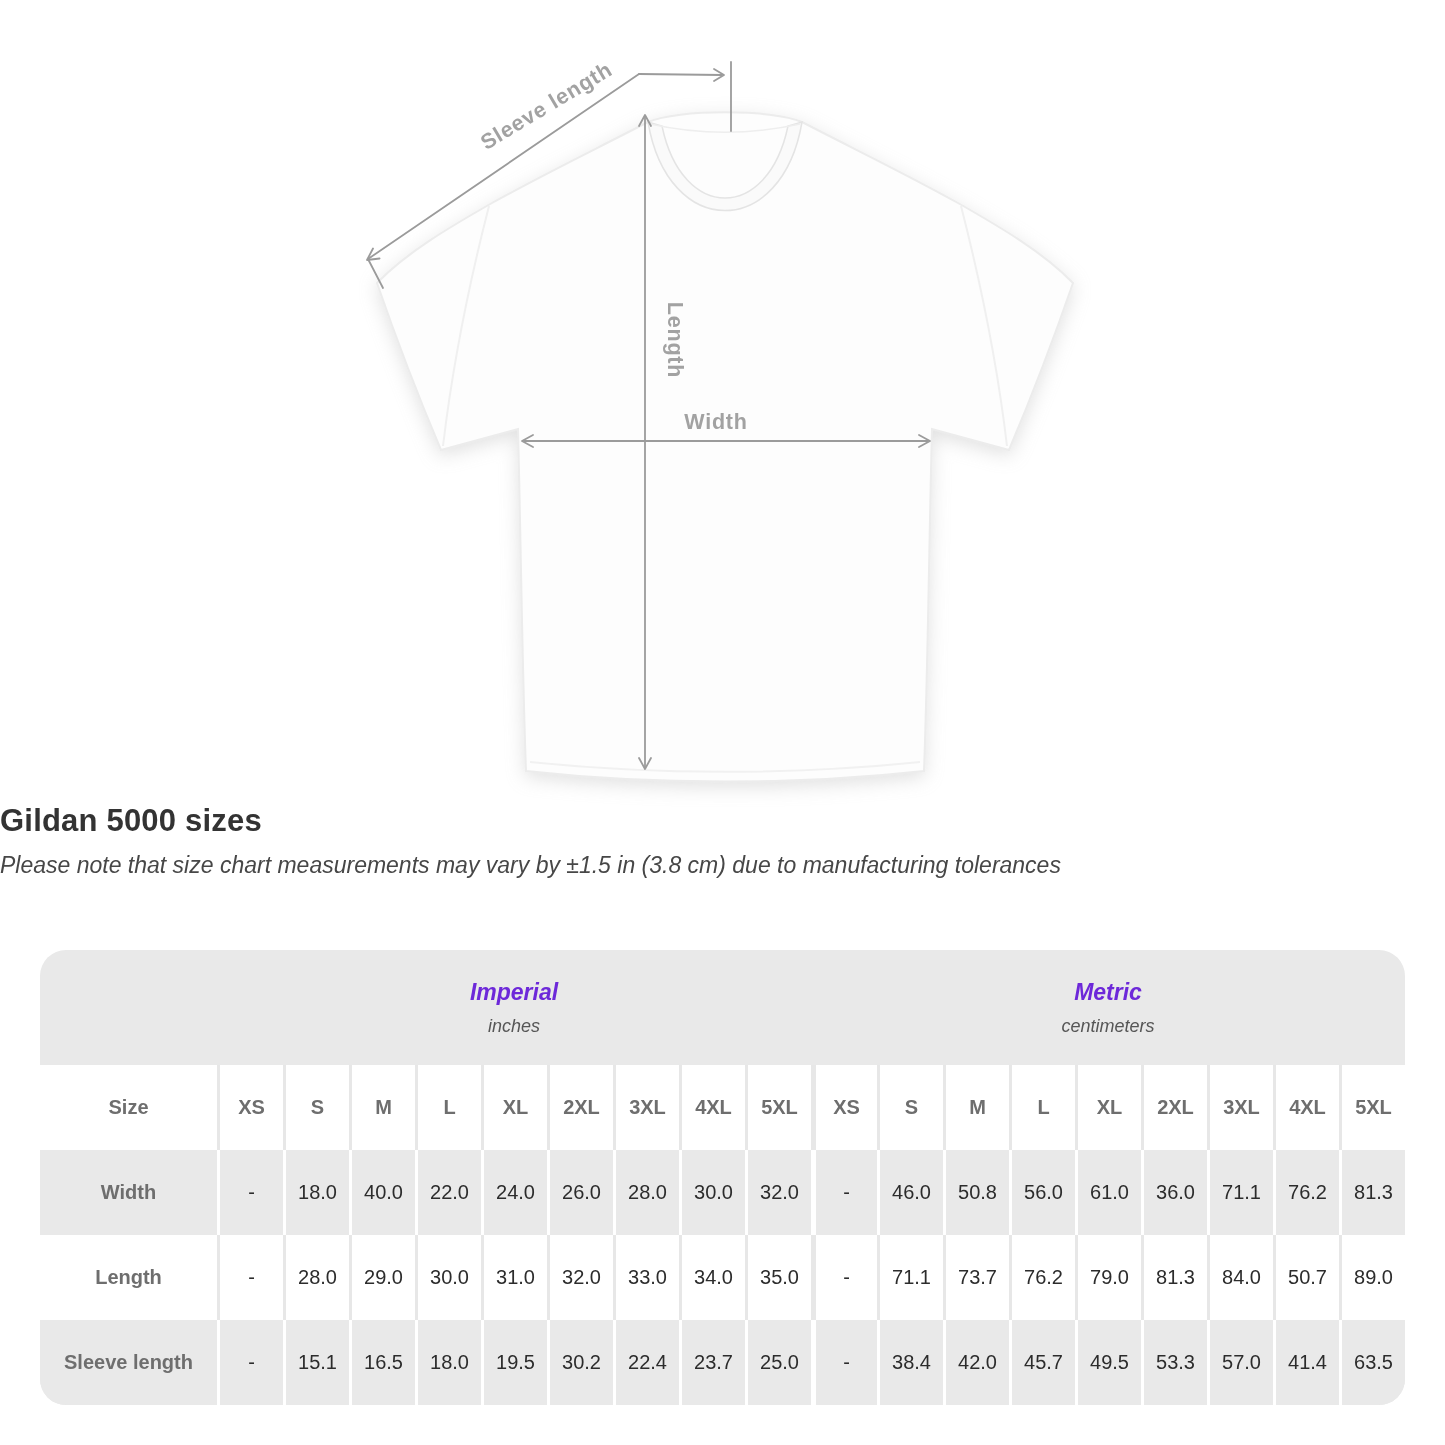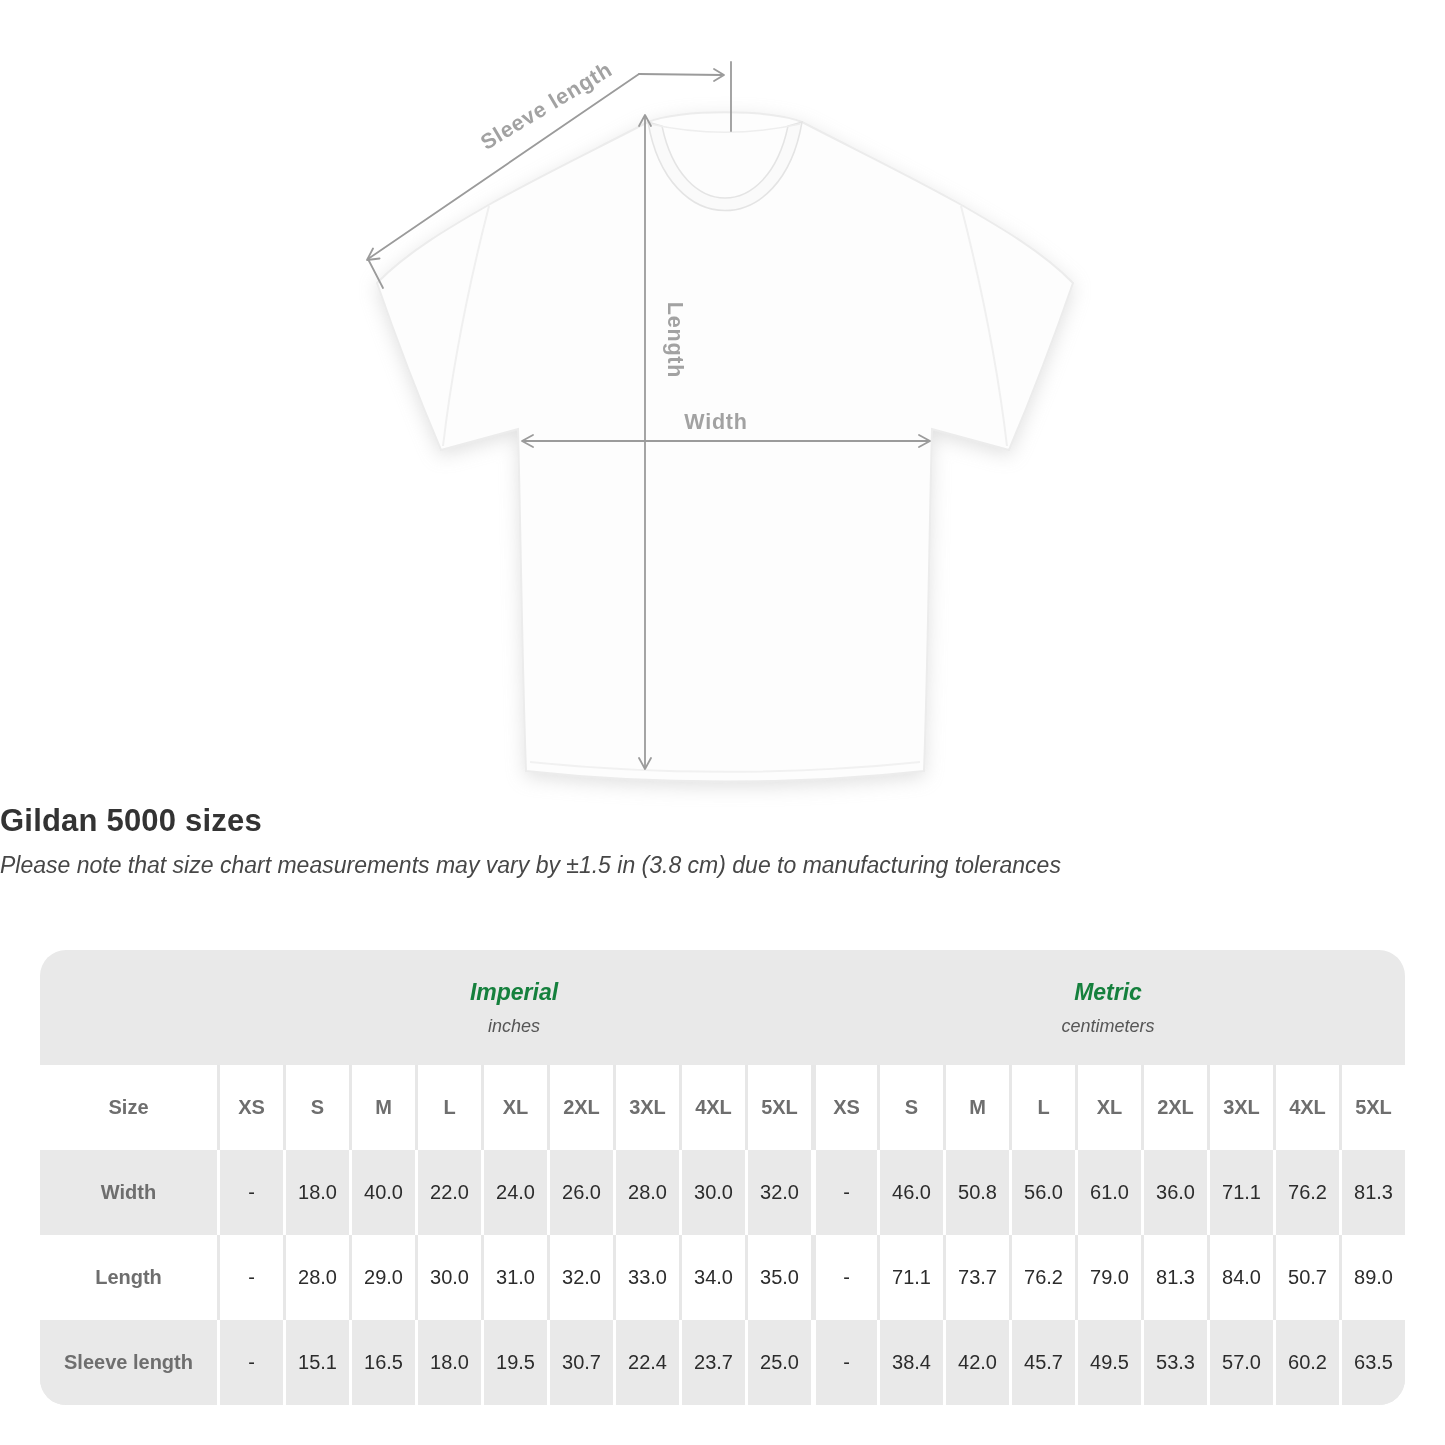--- a/index.html
+++ b/index.html
@@ -24,21 +24,21 @@
     display:grid;
     grid-template-columns:177fr repeat(18,66fr);
     grid-template-rows:115px repeat(4,85px);
   }
   .unit-spacer{grid-row:1;grid-column:1;}
   .unit-head{
     grid-row:1;display:flex;flex-direction:column;align-items:center;justify-content:center;gap:10px;
   }
   .unit-head.imperial{grid-column:2 / span 9;}
   .unit-head.metric{grid-column:11 / span 9;}
-  .unit-label{font-size:23px;font-weight:bold;font-style:italic;color:#15803d;}
+  .unit-label{font-size:23px;font-weight:bold;font-style:italic;color:#6d28d9;}
   .unit-sub{font-size:18px;font-style:italic;color:#565656;}
 
   .cell{
     display:flex;align-items:center;justify-content:center;
     font-size:20px;background:#ffffff;white-space:nowrap;
   }
   .cell.g{background:#e9e9e9;}
   .cell.hd{font-weight:bold;color:#6e6e6e;}
   .cell.val{color:#2c2c2c;}
   .cell.sep{border-left:3px solid #e7e7e7;}
@@ -179,27 +179,27 @@
       <div class="cell val sep">81.3</div>
       <div class="cell val sep">84.0</div>
       <div class="cell val sep">50.7</div>
       <div class="cell val sep">89.0</div>
       <div class="cell hd g">Sleeve length</div>
       <div class="cell val sep g">-</div>
       <div class="cell val sep g">15.1</div>
       <div class="cell val sep g">16.5</div>
       <div class="cell val sep g">18.0</div>
       <div class="cell val sep g">19.5</div>
-      <div class="cell val sep g">30.7</div>
+      <div class="cell val sep g">30.2</div>
       <div class="cell val sep g">22.4</div>
       <div class="cell val sep g">23.7</div>
       <div class="cell val sep g">25.0</div>
       <div class="cell val sep g sep-strong">-</div>
       <div class="cell val sep g">38.4</div>
       <div class="cell val sep g">42.0</div>
       <div class="cell val sep g">45.7</div>
       <div class="cell val sep g">49.5</div>
       <div class="cell val sep g">53.3</div>
       <div class="cell val sep g">57.0</div>
-      <div class="cell val sep g">60.2</div>
+      <div class="cell val sep g">41.4</div>
       <div class="cell val sep g">63.5</div>
     </div>
 </div>
 
 </body></html>

